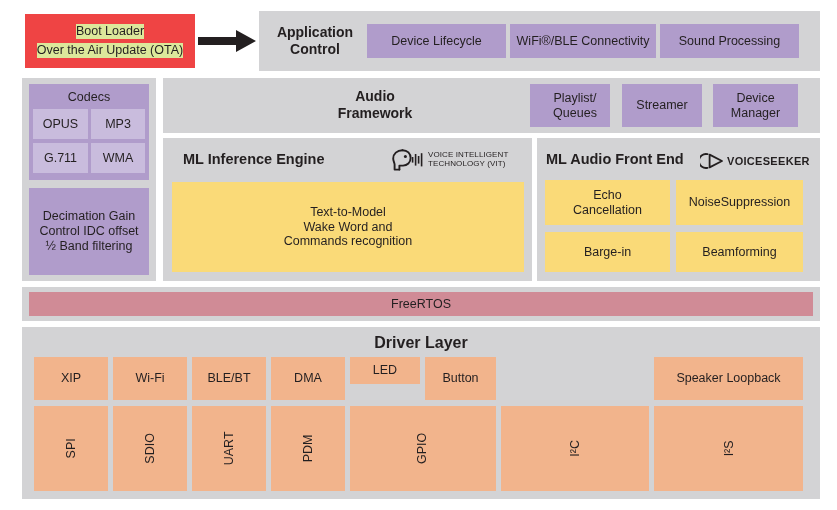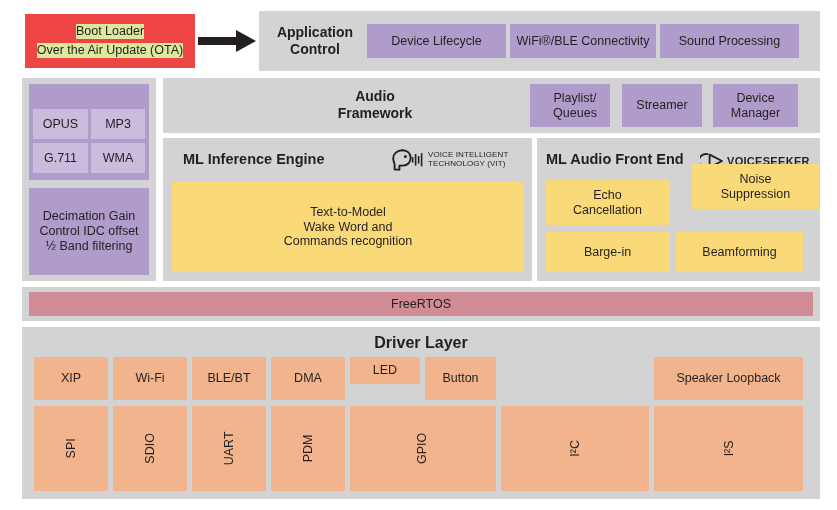--- a/index.html
+++ b/index.html
@@ -137,20 +137,21 @@
 
   <div class="box purple" style="left:510px; top:24px; width:146px; height:34px;">
     <span>WiFi®/BLE Connectivity</span>
   </div>
 
   <div class="box purple" style="left:660px; top:24px; width:139px; height:34px;">Sound Processing</div>
 
   <div class="box grey-panel" style="left:22px; top:78px; width:134px; height:203px;"></div>
 
   <div style="position:absolute; left:29px; top:84px; width:120px; height:96px; background:#b09ccb; box-sizing:border-box;">
+    <div class="box" style="left:0; top:2px; width:120px; height:22px; font-size:12.5px;">Codecs</div>
     <div class="box purple-light" style="left:4px; top:25px; width:55px; height:30px;">OPUS</div>
     <div class="box purple-light" style="left:62px; top:25px; width:54px; height:30px;">MP3</div>
     <div class="box purple-light" style="left:4px; top:59px; width:55px; height:30px;">G.711</div>
     <div class="box purple-light" style="left:62px; top:59px; width:54px; height:30px;">WMA</div>
   </div>
 
   <div class="box purple" style="left:29px; top:188px; width:120px; height:87px; flex-direction:column;">
     <span>Decimation Gain</span>
     <span>Control IDC offset</span>
     <span>½ Band filtering</span>
@@ -218,21 +219,21 @@
       </svg>
     </span>
     <span class="vs-text" style="margin-left:1px;">VOICESEEKER</span>
   </div>
 
   <div class="box yellow" style="left:545px; top:180px; width:125px; height:45px; flex-direction:column;">
     <span>Echo</span>
     <span>Cancellation</span>
   </div>
 
-  <div class="box yellow" style="left:676px; top:164px; width:127px; height:45px; flex-direction:column;margin-left:16px;">
+  <div class="box yellow" style="left:676px; top:180px; width:127px; height:45px; flex-direction:row;">
     <span>Noise</span>
     <span>Suppression</span>
   </div>
 
   <div class="box yellow" style="left:545px; top:232px; width:125px; height:40px;">
     <span>Barge-in</span>
   </div>
 
   <div class="box yellow" style="left:676px; top:232px; width:127px; height:40px;">
     <span>Beamforming</span>

